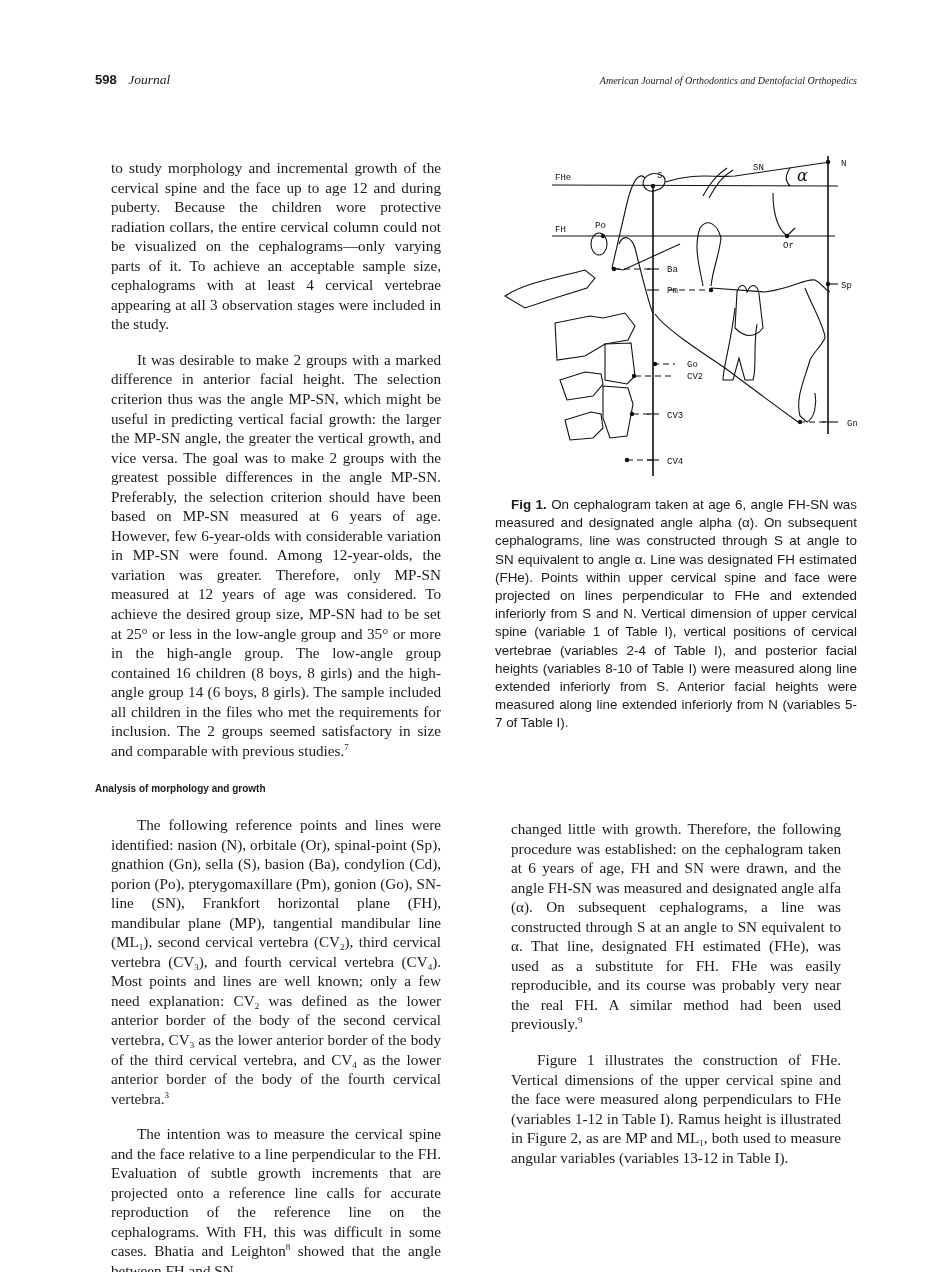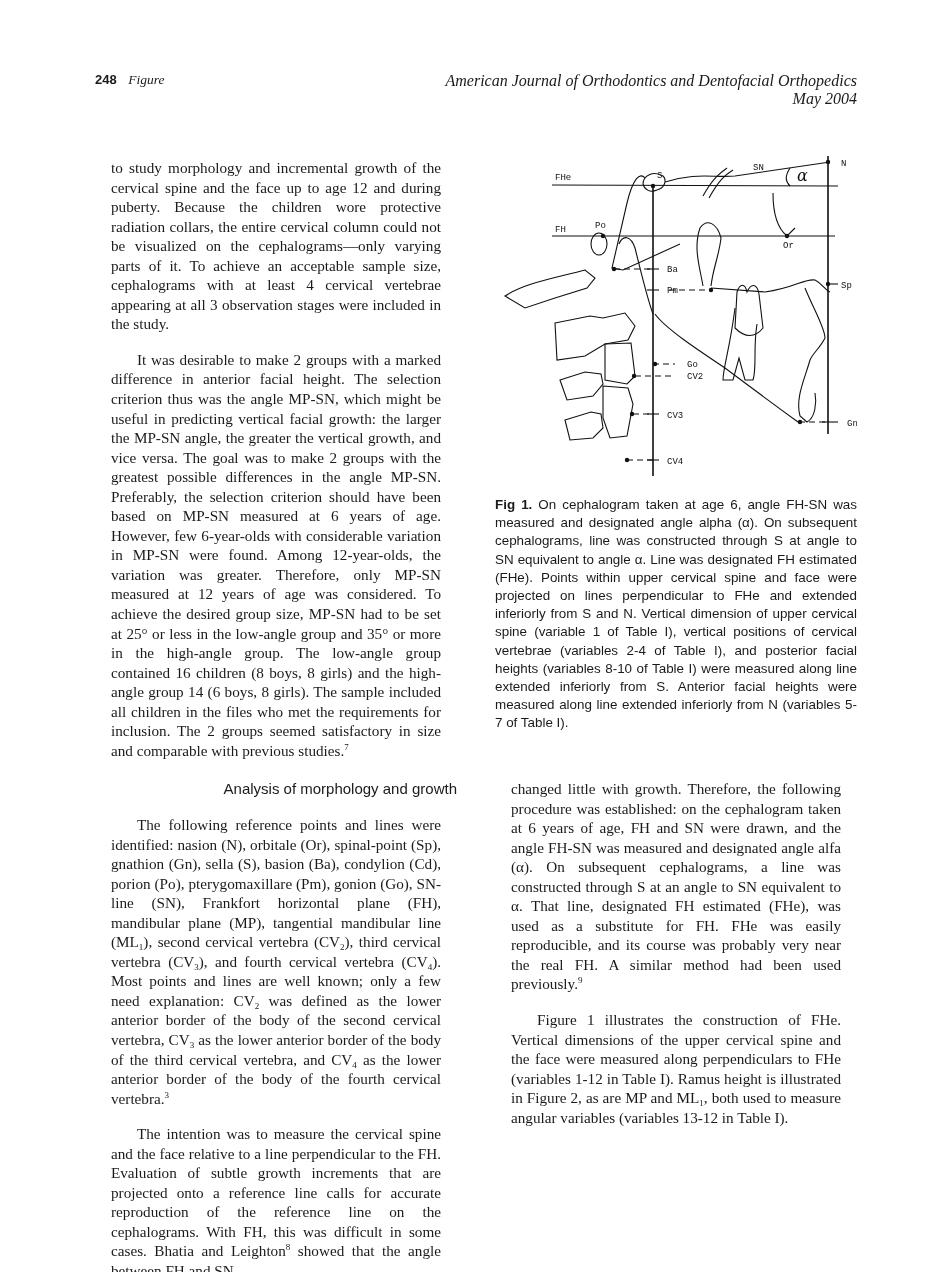--- a/index.html
+++ b/index.html
@@ -1,43 +1,42 @@
 <!DOCTYPE html>
 <html><head>
 <meta charset="utf-8">
 <style>
   html, body { margin:0; padding:0; background:#fff; }
   body { width:950px; height:1272px; position:relative; overflow:hidden; color:#1a1a1a; }
   .hdr-left { position:absolute; left:95px; top:72px; font-family:"Liberation Sans", sans-serif; font-size:13px; }
   .hdr-left .pnum { font-weight:bold; }
   .hdr-left .auth { font-family:"Liberation Serif", serif; font-style:italic; margin-left:8px; font-size:13.5px; }
-  .hdr-right { position:absolute; right:93px; top:72px; text-align:right; font-family:"Liberation Serif", serif; font-style:italic; font-size:16px; line-height:18px; }
+  .hdr-right { position:absolute; right:93px; top:72px; text-align:right; font-family:"Liberation Serif", serif; font-style:italic; font-size:10px; line-height:18px; }
   .col { position:absolute; top:142px; width:362px; font-family:"Liberation Serif", serif; font-size:15.2px; line-height:19.55px; text-align:justify; }
   .col-left { left:95px; }
-  .col-right { left:495px; top:763px; }
+  .col-right { left:495px; top:803px; }
   .col p { margin:16px; }
   .col p.ind { text-indent:26px; }
   .col sup { font-size:9px; vertical-align:6px; line-height:0; }
   .col sub { font-size:9px; vertical-align:-3px; line-height:0; }
-  .sec-head { font-family:"Liberation Sans", sans-serif; font-weight:normal; font-size:15px; margin:19px 0 7px 0 !important; text-align:right; }
+  .sec-head { font-family:"Liberation Sans", sans-serif; font-weight:bold; font-size:10px; margin:19px 0 7px 0 !important; text-align:left; }
   .figure { position:absolute; left:495px; top:148px; width:362px; height:330px; }
   .caption { position:absolute; left:495px; top:496px; width:362px; font-family:"Liberation Sans", sans-serif; font-size:13.4px; line-height:18.2px; text-align:justify; }
-  .caption .fl { font-weight:bold; }
+  .caption .fl { font-weight:bold;margin-left:16px; }
   svg text { font-family:"Liberation Mono", monospace; font-size:9px; fill:#111; }
 </style>
 </head>
 <body>
 
 <div class="hdr-left">
-  <span class="pnum">248</span>
-  <span class="auth">Figure</span>
+  <span class="pnum">598</span>
+  <span class="auth">Journal</span>
 </div>
 <div class="hdr-right">
   <div>American Journal of Orthodontics and Dentofacial Orthopedics</div>
-  <div>May 2004</div>
 </div>
 
 <div class="col col-left">
   <p><span>to study morphology and incremental growth of the cervical spine and the face up to age 12 and during puberty. Because the children wore protective radiation collars, the entire cervical column could not be visualized on the cephalograms—only varying parts of it. To achieve an acceptable sample size, cephalograms with at least 4 cervical vertebrae appearing at all 3 observation stages were included in the study.</span></p>
   <p class="ind"><span>It was desirable to make 2 groups with a marked difference in anterior facial height. The selection criterion thus was the angle MP-SN, which might be useful in predicting vertical facial growth: the larger the MP-SN angle, the greater the vertical growth, and vice versa. The goal was to make 2 groups with the greatest possible differences in the angle MP-SN. Preferably, the selection criterion should have been based on MP-SN measured at 6 years of age. However, few 6-year-olds with considerable variation in MP-SN were found. Among 12-year-olds, the variation was greater. Therefore, only MP-SN measured at 12 years of age was considered. To achieve the desired group size, MP-SN had to be set at 25° or less in the low-angle group and 35° or more in the high-angle group. The low-angle group contained 16 children (8 boys, 8 girls) and the high-angle group 14 (6 boys, 8 girls). The sample included all children in the files who met the requirements for inclusion. The 2 groups seemed satisfactory in size and comparable with previous studies.</span><sup>7</sup></p>
   <p class="sec-head">Analysis of morphology and growth</p>
   <p class="ind"><span>The following reference points and lines were identified: nasion (N), orbitale (Or), spinal-point (Sp), gnathion (Gn), sella (S), basion (Ba), condylion (Cd), porion (Po), pterygomaxillare (Pm), gonion (Go), SN-line (SN), Frankfort horizontal plane (FH), mandibular plane (MP), tangential mandibular line (ML</span><sub>1</sub><span>), second cervical vertebra (CV</span><sub>2</sub><span>), third cervical vertebra (CV</span><sub>3</sub><span>), and fourth cervical vertebra (CV</span><sub>4</sub><span>). Most points and lines are well known; only a few need explanation: CV</span><sub>2</sub><span> was defined as the lower anterior border of the body of the second cervical vertebra, CV</span><sub>3</sub><span> as the lower anterior border of the body of the third cervical vertebra, and CV</span><sub>4</sub><span> as the lower anterior border of the body of the fourth cervical vertebra.</span><sup>3</sup></p>
   <p class="ind"><span>The intention was to measure the cervical spine and the face relative to a line perpendicular to the FH. Evaluation of subtle growth increments that are projected onto a reference line calls for accurate reproduction of the reference line on the cephalograms. With FH, this was difficult in some cases. Bhatia and Leighton</span><sup>8</sup><span> showed that the angle between FH and SN</span></p>
 </div>
 

